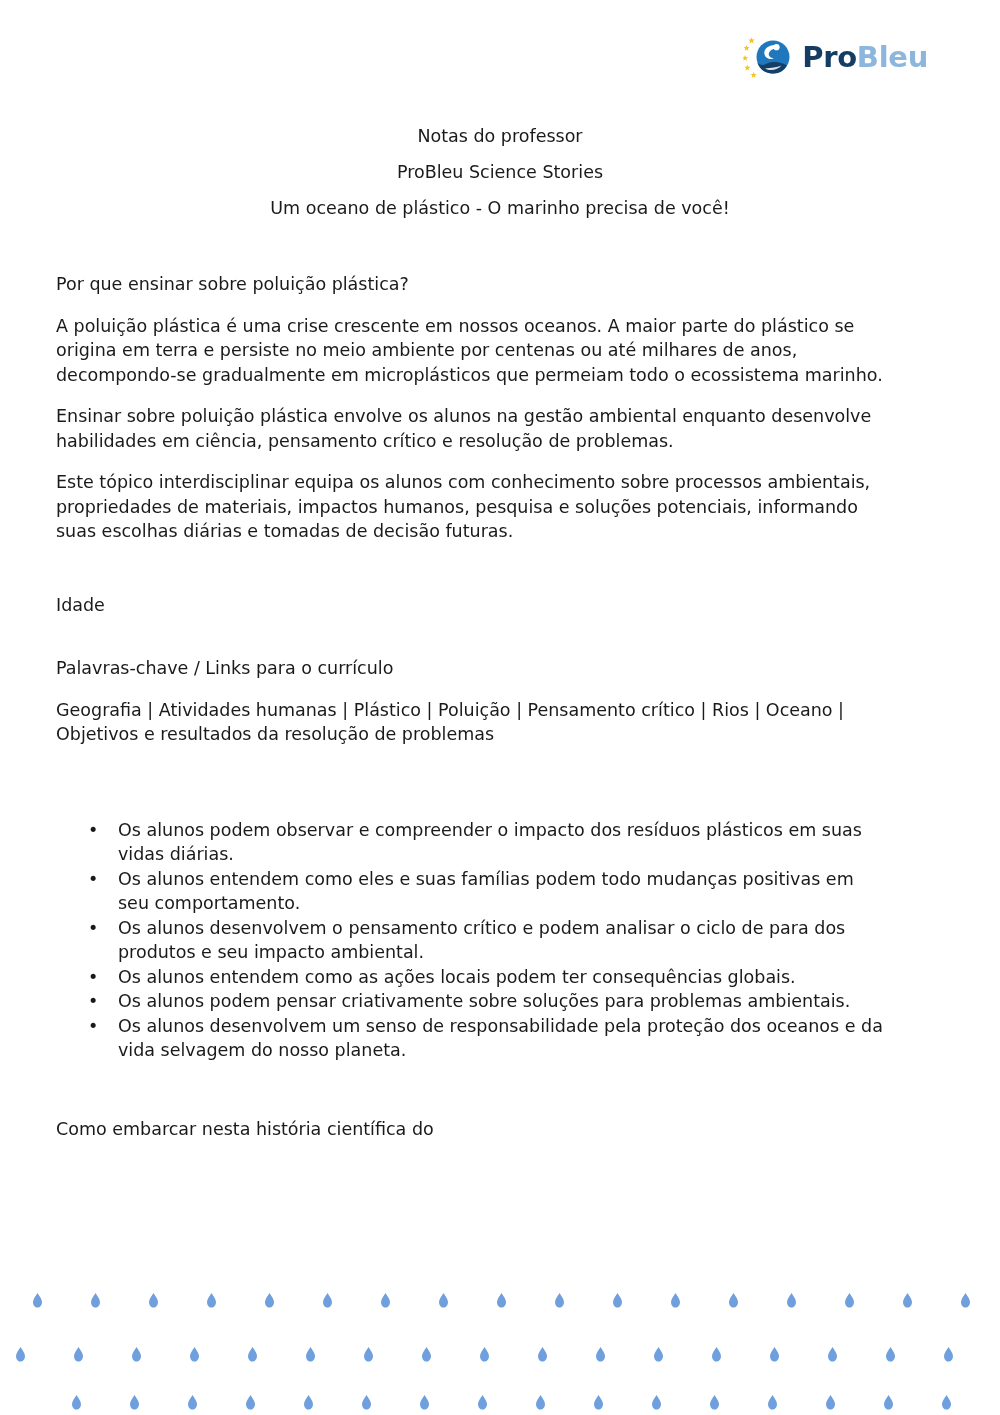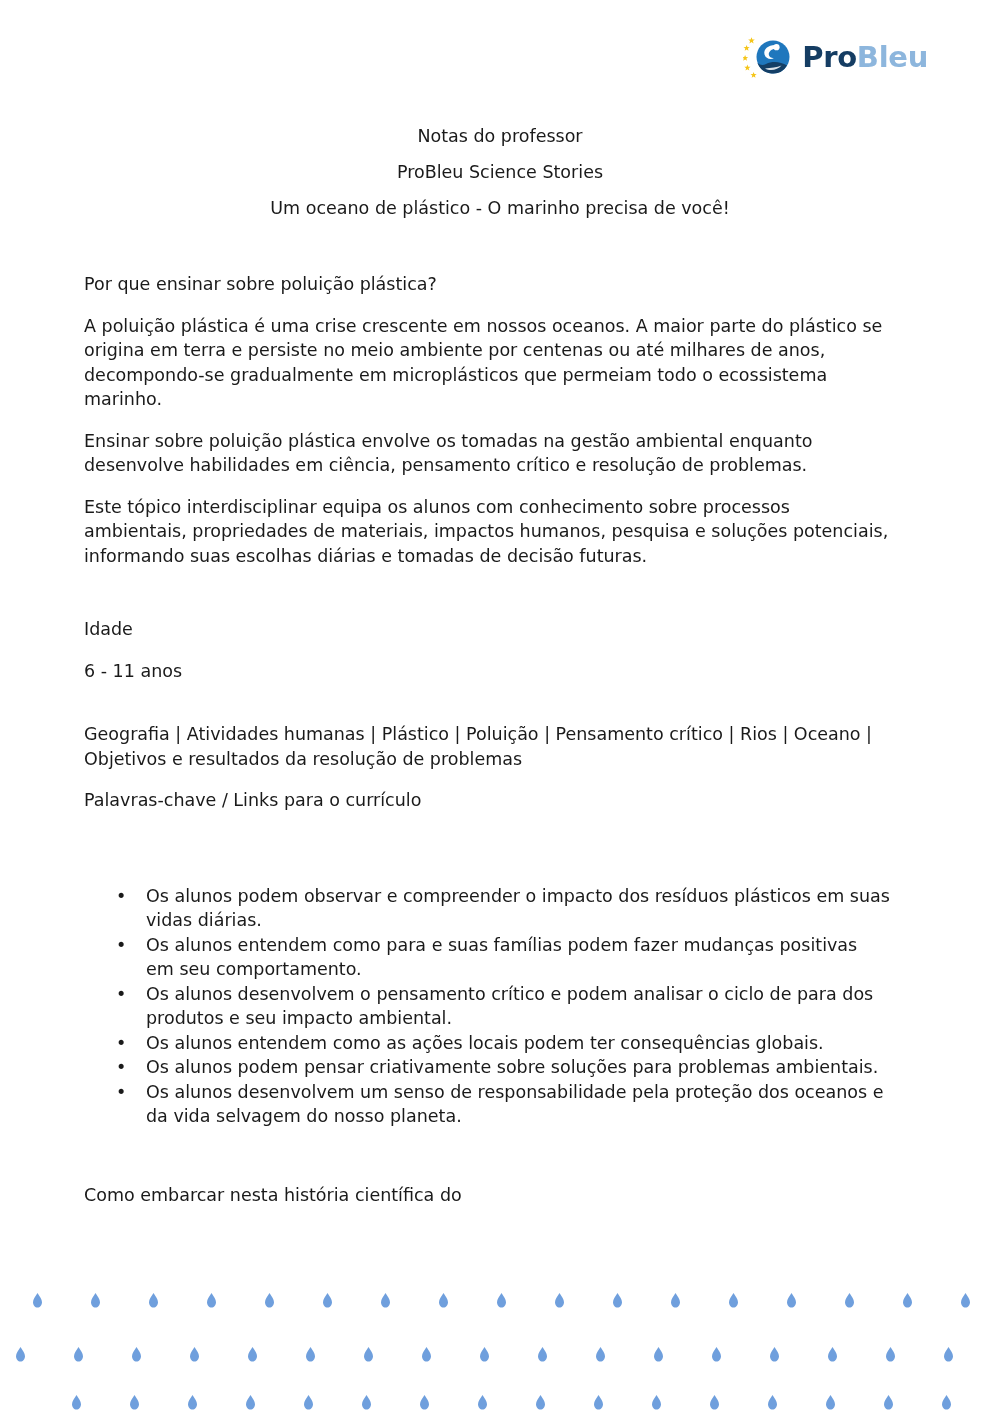--- a/index.html
+++ b/index.html
@@ -55,21 +55,21 @@
   }
   .title-line {
     font-size: 17.5px;
     line-height: 36px;
     color: #1a1a1a;
     font-weight: normal;
   }
 
   .content {
     margin-top: 46px;
-    padding-left: 84px;
+    padding-left: 56px;
     padding-right: 110px;
   }
   .para {
     font-size: 17.5px;
     line-height: 24.5px;
     margin: 0 0 17px 0;
     color: #1a1a1a;
   }
   .spacer-lg { height: 32px; }
   .spacer-md { height: 22px; }
@@ -156,39 +156,38 @@
   <div class="title-block">
     <div class="title-line">Notas do professor</div>
     <div class="title-line">ProBleu Science Stories</div>
     <div class="title-line">Um oceano de plástico - O marinho precisa de você!</div>
   </div>
 
   <div class="content">
 
     <p class="para">Por que ensinar sobre poluição plástica?</p>
     <p class="para">A poluição plástica é uma crise crescente em nossos oceanos. A maior parte do plástico se origina em terra e persiste no meio ambiente por centenas ou até milhares de anos, decompondo-se gradualmente em microplásticos que permeiam todo o ecossistema marinho.</p>
-    <p class="para">Ensinar sobre poluição plástica envolve os tomadas na gestão ambiental enquanto desenvolve habilidades em ciência, pensamento crítico e resolução de problemas.</p>
+    <p class="para">Ensinar sobre poluição plástica envolve os alunos na gestão ambiental enquanto desenvolve habilidades em ciência, pensamento crítico e resolução de problemas.</p>
     <p class="para">Este tópico interdisciplinar equipa os alunos com conhecimento sobre processos ambientais, propriedades de materiais, impactos humanos, pesquisa e soluções potenciais, informando suas escolhas diárias e tomadas de decisão futuras.</p>
 
     <div class="spacer-lg"></div>
 
     <p class="para">Idade</p>
-    <p class="para">6 - 11 anos</p>
 
     <div class="spacer-md"></div>
 
+    <p class="para">Palavras-chave / Links para o currículo</p>
     <p class="para">Geografia | Atividades humanas | Plástico | Poluição | Pensamento crítico | Rios | Oceano | Objetivos e resultados da resolução de problemas</p>
-    <p class="para">Palavras-chave / Links para o currículo</p>
 
     <div class="spacer-lg"></div>
     <div class="spacer-md"></div>
 
     <ul class="bullets" id="outcomes-list">
         <li><span class="bullet-dot">•</span><span>Os alunos podem observar e compreender o impacto dos resíduos plásticos em suas vidas diárias.</span></li>
-        <li><span class="bullet-dot">•</span><span>Os alunos entendem como para e suas famílias podem fazer mudanças positivas em seu comportamento.</span></li>
+        <li><span class="bullet-dot">•</span><span>Os alunos entendem como eles e suas famílias podem todo mudanças positivas em seu comportamento.</span></li>
         <li><span class="bullet-dot">•</span><span>Os alunos desenvolvem o pensamento crítico e podem analisar o ciclo de para dos produtos e seu impacto ambiental.</span></li>
         <li><span class="bullet-dot">•</span><span>Os alunos entendem como as ações locais podem ter consequências globais.</span></li>
         <li><span class="bullet-dot">•</span><span>Os alunos podem pensar criativamente sobre soluções para problemas ambientais.</span></li>
         <li><span class="bullet-dot">•</span><span>Os alunos desenvolvem um senso de responsabilidade pela proteção dos oceanos e da vida selvagem do nosso planeta.</span></li>
       </ul>
 
     <div class="spacer-lg"></div>
     <div class="spacer-md"></div>
 
     <p class="para">Como embarcar nesta história científica do</p>

